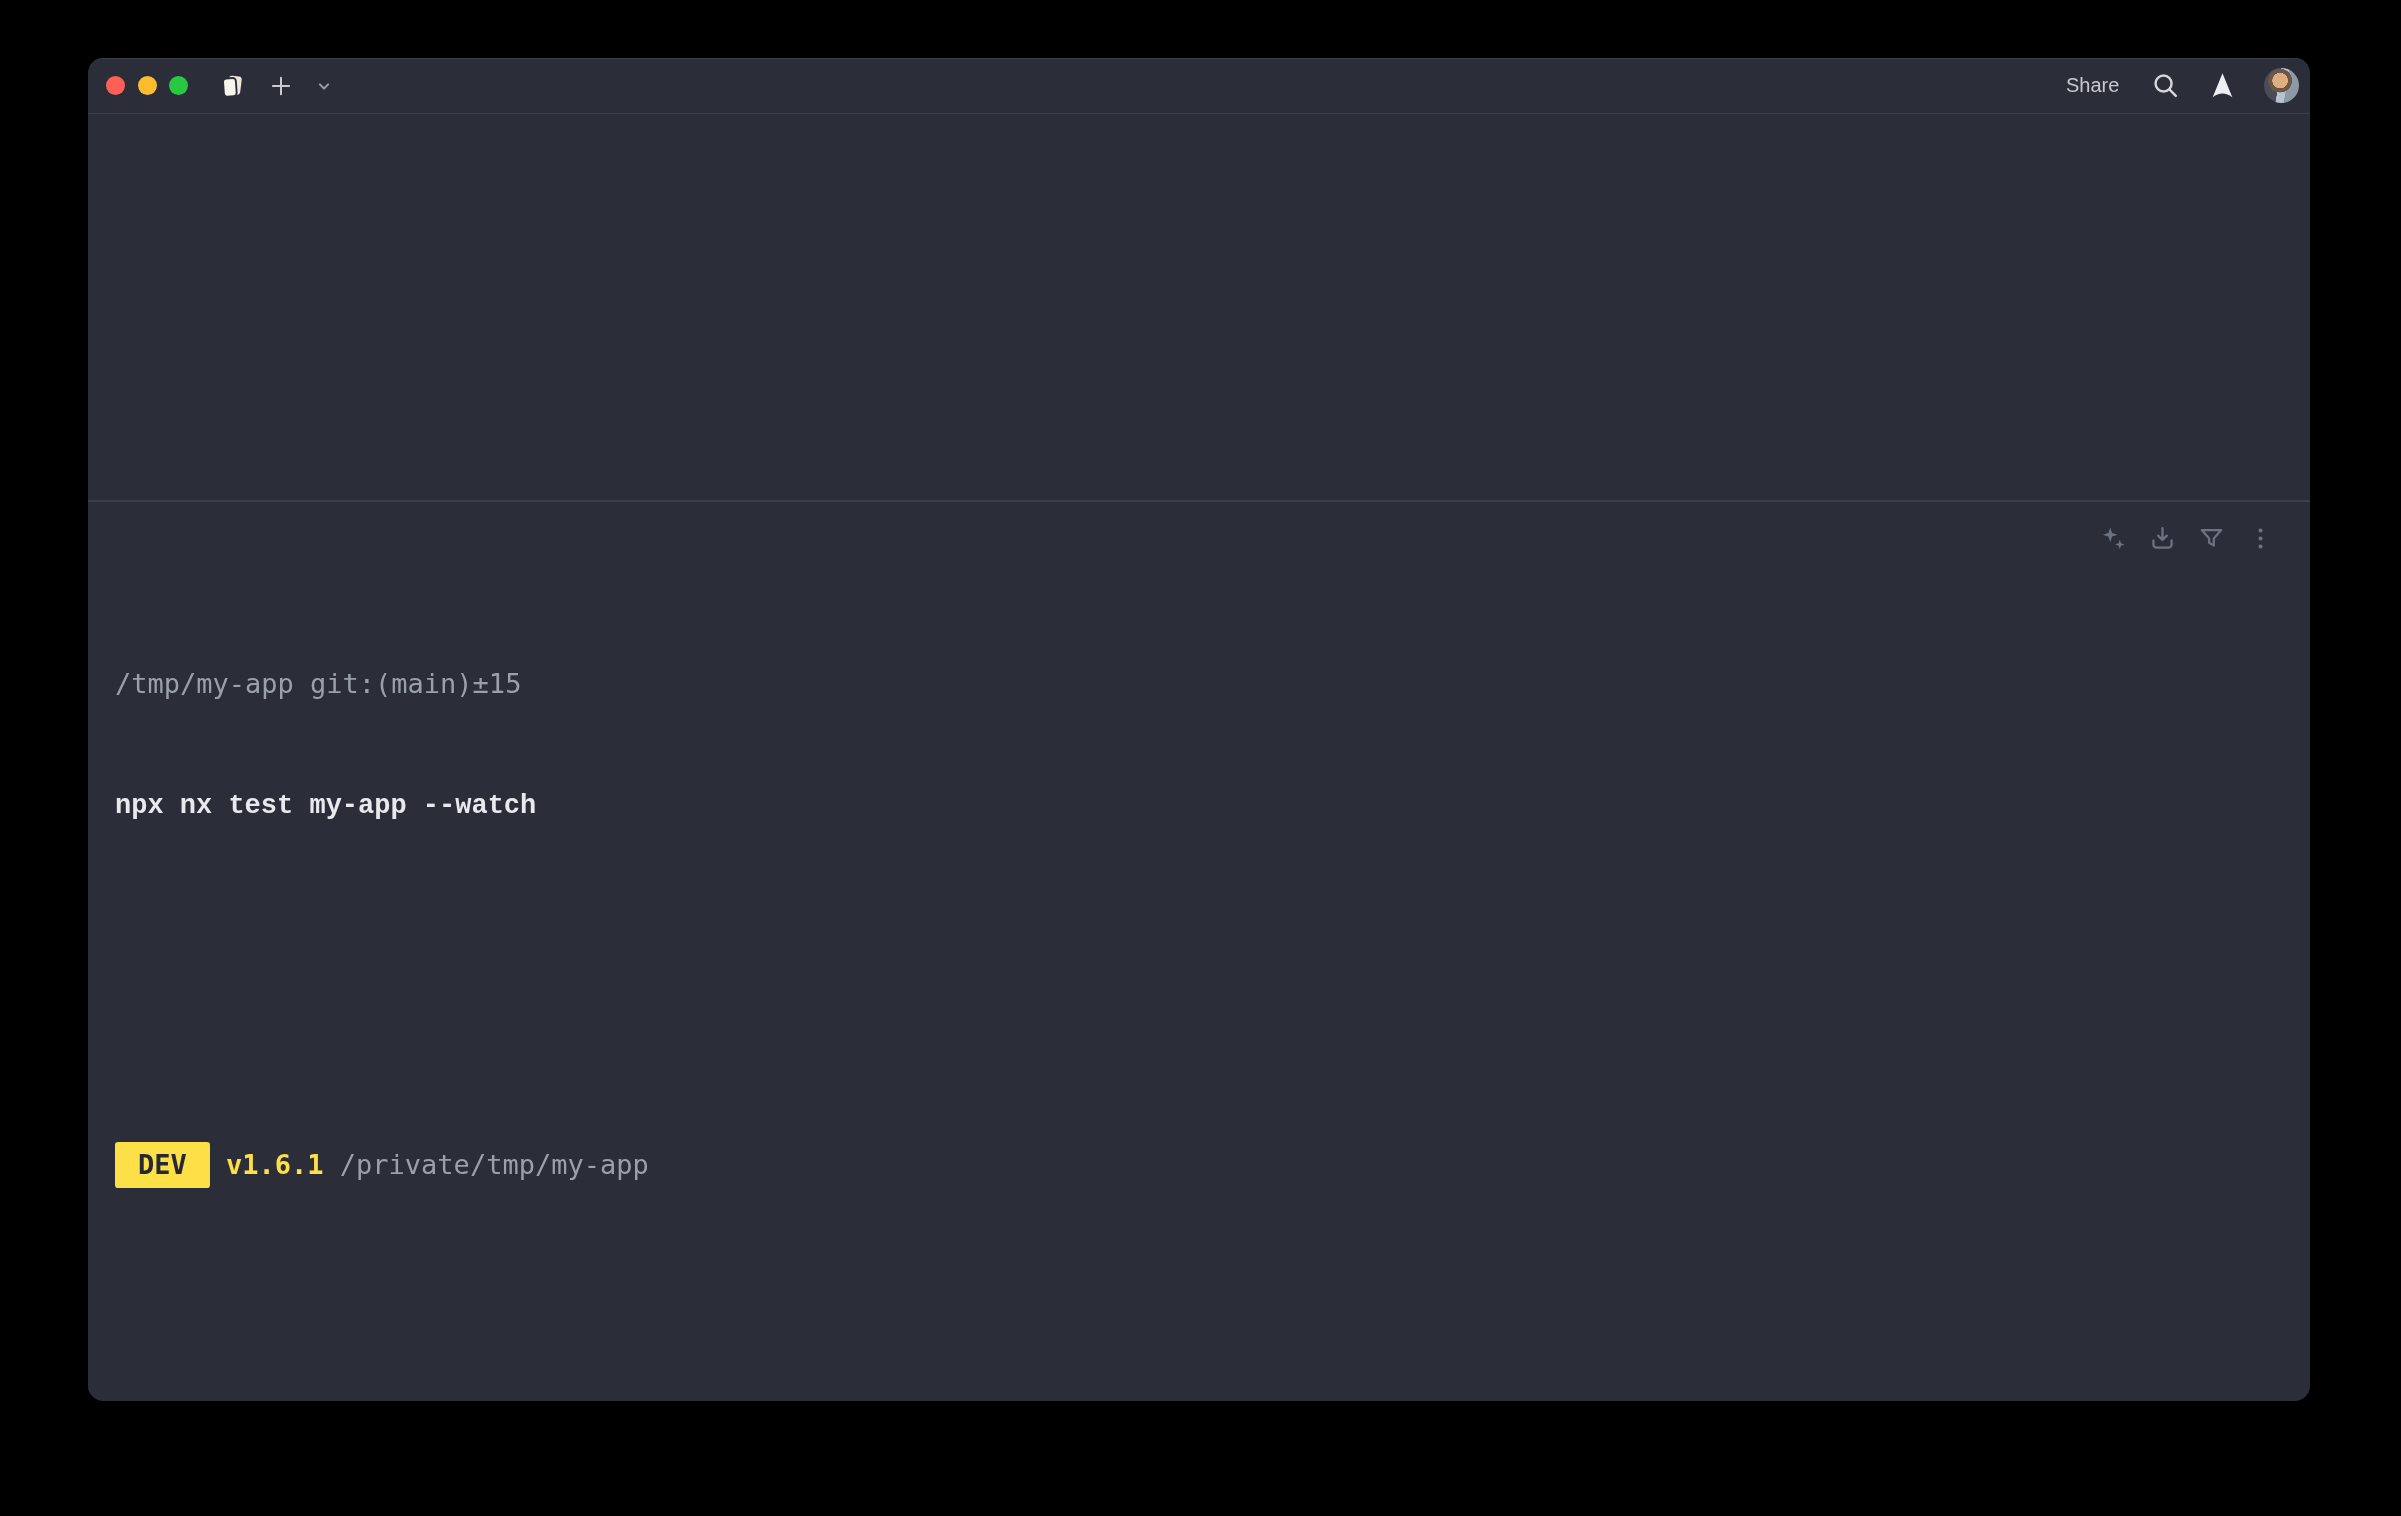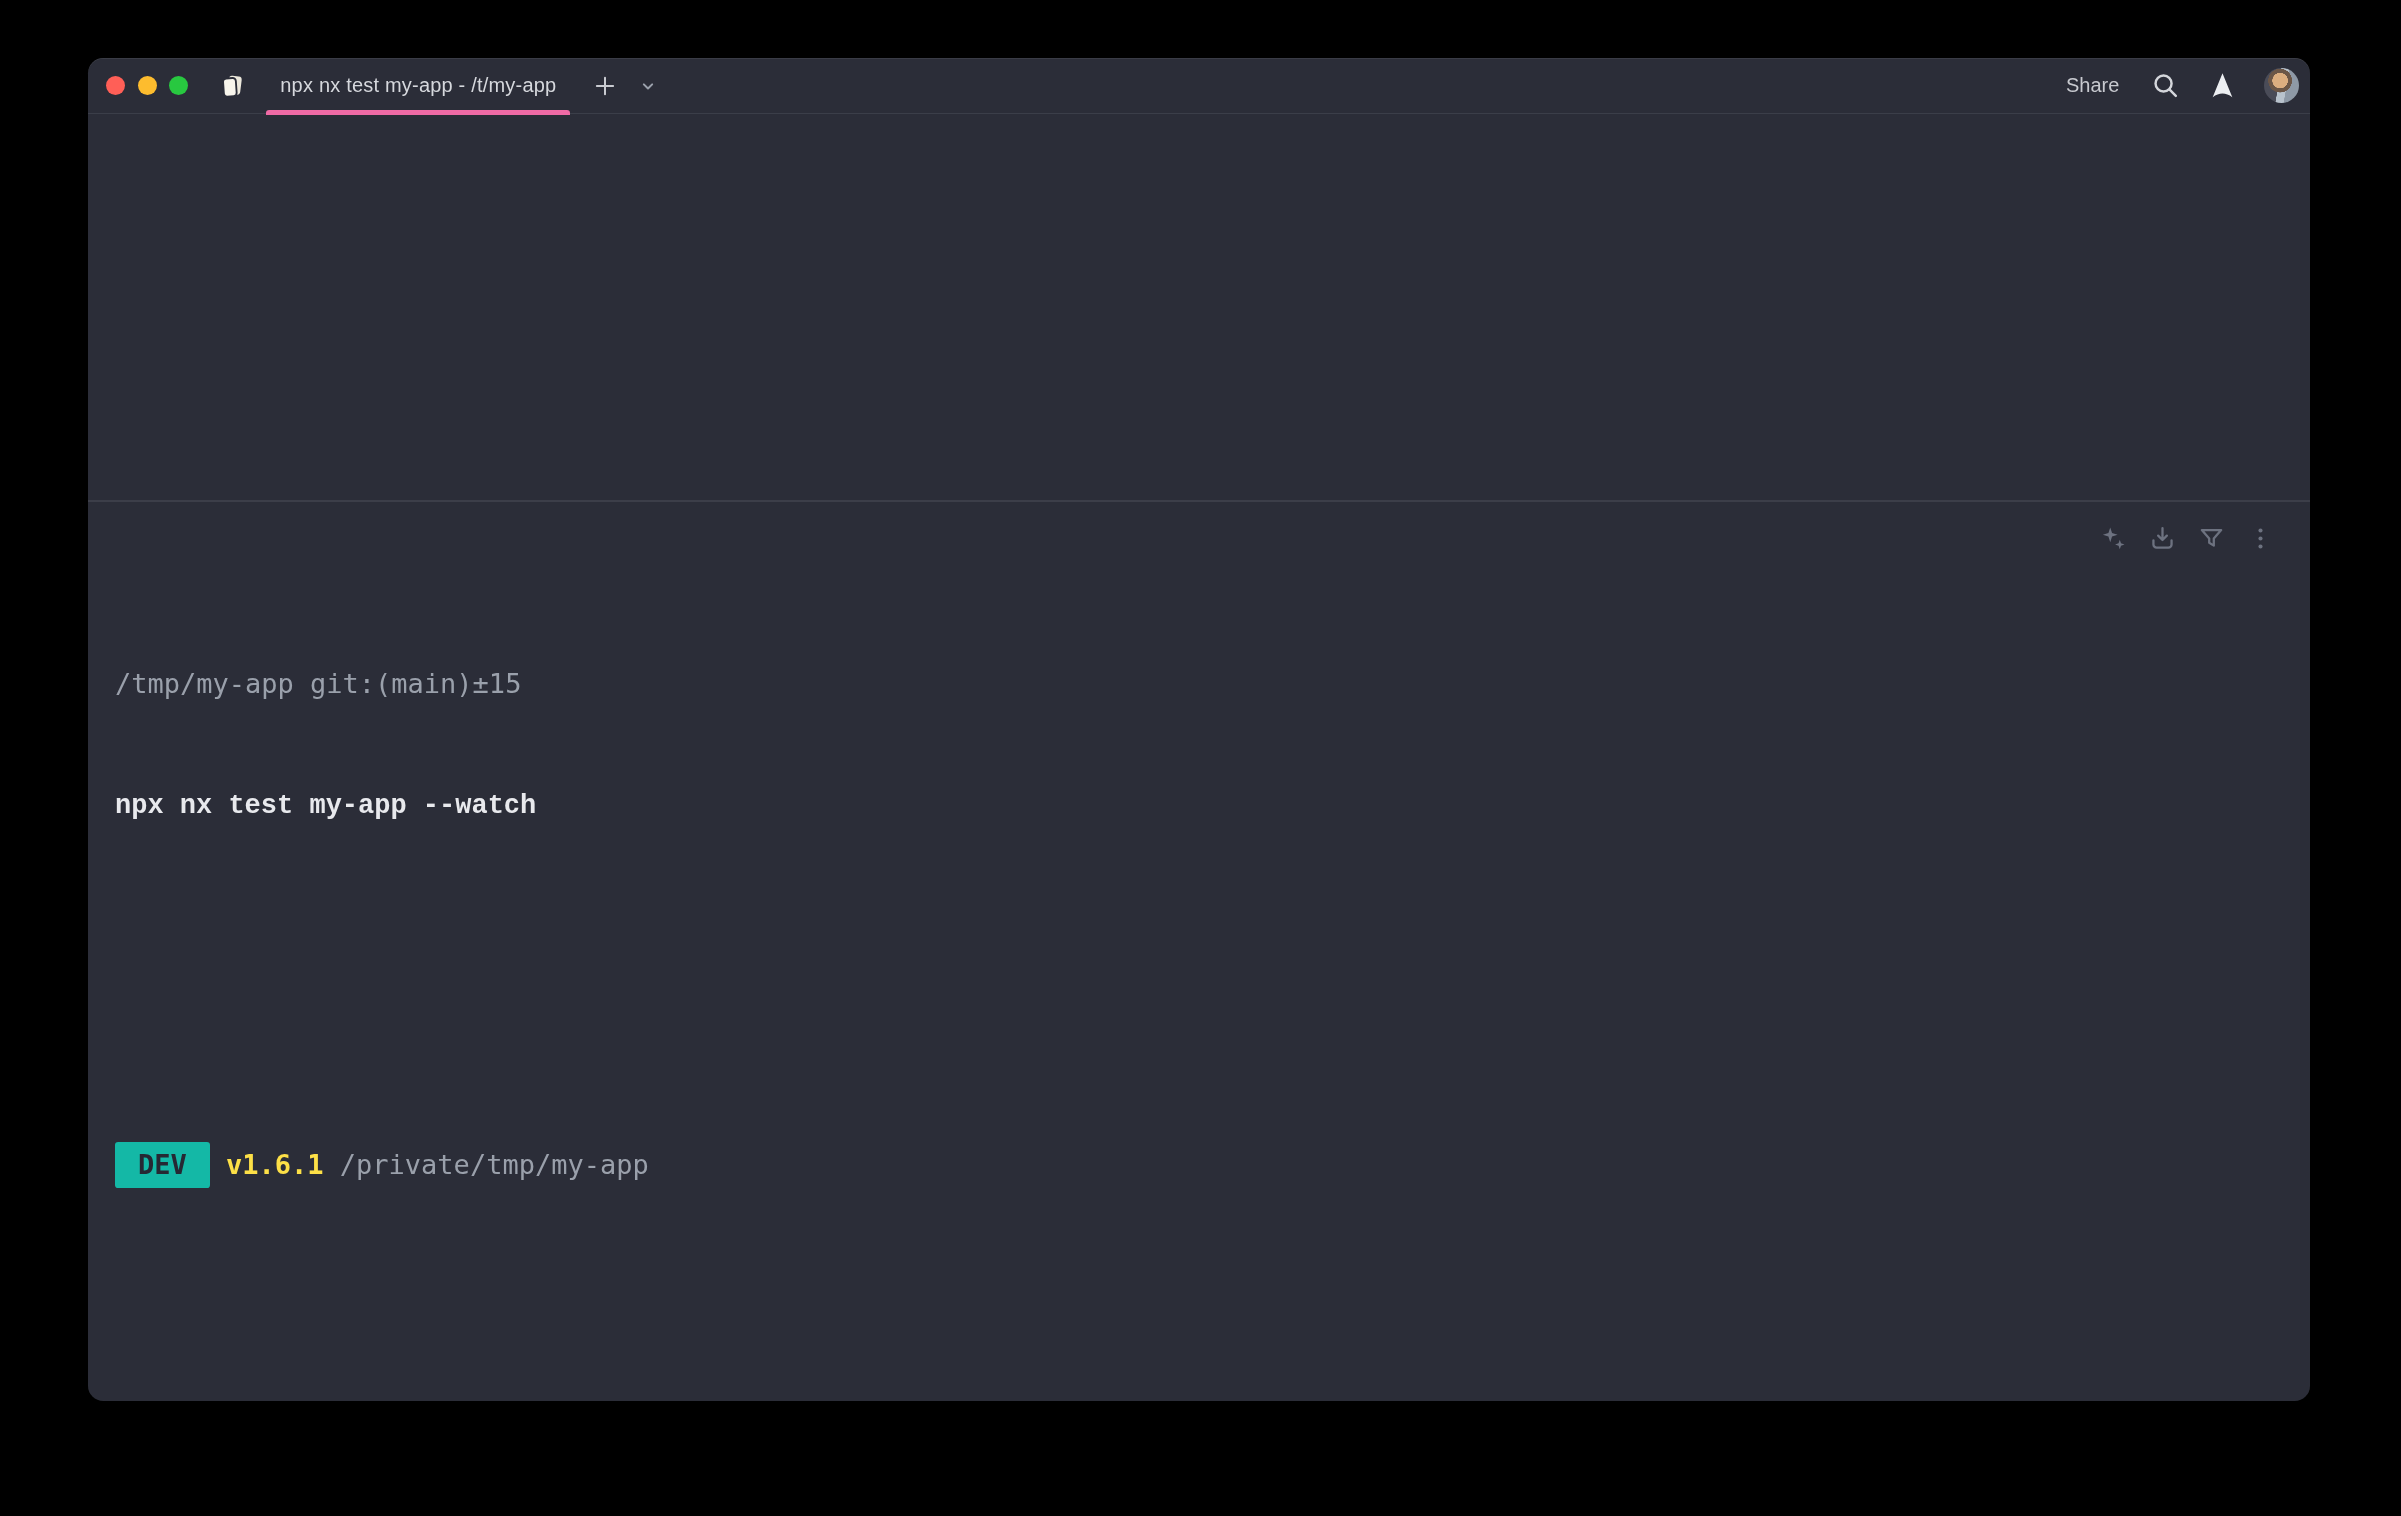--- a/index.html
+++ b/index.html
@@ -54,21 +54,21 @@
   .blank { height:41px; }
   .out { margin-top:69px; }
 
   .dim  { color:#9aa0ab; }
   .white{ color:#e8e9ed;font-family:Liberation Mono, monospace; }
   .bold { font-weight:bold; }
   .green{ color:#41dd82; }
   .purple{ color:#fde047; }
 
   .badge { display:inline-block; font-weight:bold; color:#262833; border-radius:3.1px; padding:2.3px 23px; }
-  .badge-dev  { background:#14b8a6; }
+  .badge-dev  { background:#fde047; }
 
   svg { display:block; }
 </style>
 </head>
 <body>
 
 <div class="window">
 
   <div class="titlebar">
     <div class="traffic">
@@ -79,24 +79,20 @@
 
     <button class="tabstack-btn">
       <span>
         <svg width="32" height="32" viewBox="0 0 24 24">
           <rect x="9.2" y="4.6" width="9.6" height="13.6" rx="2.4" fill="#ece8dc" transform="rotate(7 14 11)"></rect>
           <rect x="5.6" y="6.2" width="9.6" height="13.6" rx="2.4" fill="#f8f5ec" stroke="#2b2d38" stroke-width="1.4" transform="rotate(-4 10 13)"></rect>
         </svg>
       </span>
     </button>
 
-    <div class="tab">
-      <span class="tab-title">npx nx test my-app - /t/my-app</span>
-      <span class="tab-underline"></span>
-    </div>
 
     <button class="plus-btn">
       <span>
         <svg width="26" height="26" viewBox="0 0 24 24" fill="none" stroke="#c9cbd1" stroke-width="1.9" stroke-linecap="round">
           <path d="M12 4.5v15M4.5 12h15"></path>
         </svg>
       </span>
     </button>
 
     <button class="chev-btn">

